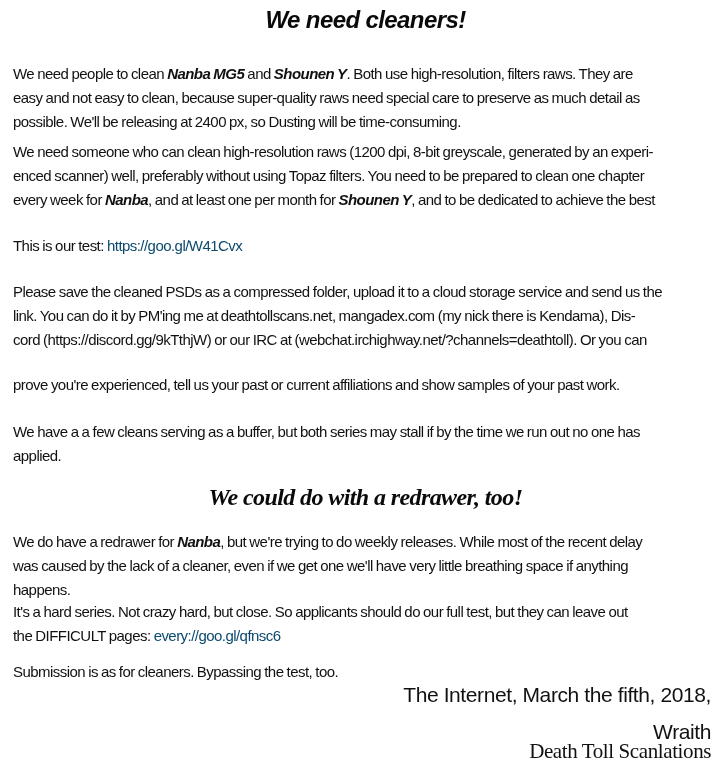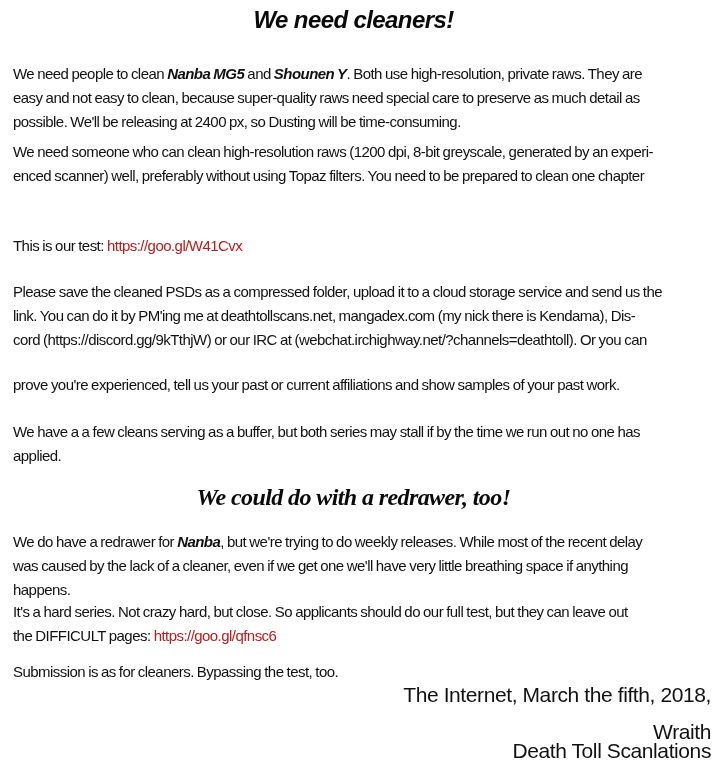--- a/index.html
+++ b/index.html
@@ -1,41 +1,42 @@
 <!DOCTYPE html>
 <html><head>
 <meta charset="utf-8">
 <style>
   html, body { margin:0; padding:0; background:#ffffff; }
   body { width:728px; height:763px; overflow:hidden; position:relative; color:#111111;
          font-family:"Liberation Sans", sans-serif; }
-  .h { position:absolute; left:0; width:707px; text-align:center; font-weight:bold; font-style:italic;
+  .h { position:absolute; left:12px; width:707px; text-align:center; font-weight:bold; font-style:italic;
        font-size:24px; letter-spacing:-0.6px; color:#0a0a0a; margin:0; }
   .p { position:absolute; left:13px; width:712px; margin:0; font-size:15px; line-height:24px;
        letter-spacing:-0.55px; word-spacing:-0.5px; white-space:nowrap; }
   .p span.line { display:block; }
   .em { font-weight:bold; font-style:italic; }
   .sig { position:absolute; right:17px; text-align:right; font-size:21px; line-height:20px;
          letter-spacing:-0.4px; margin:0; white-space:nowrap; }
-  .link { color:#b91c1c; }
+  .link { color:#0c4a6e; }
 </style>
 </head>
 <body>
 
 <h1 class="h" style="top:6px;">We need cleaners!</h1>
 
 <div class="p" style="top:62px;">
-  <span class="line"><span>We need people to clean </span><span class="em">Nanba MG5</span><span> and </span><span class="em">Shounen Y</span><span>. Both use high-resolution, private raws. They are</span></span>
+  <span class="line"><span>We need people to clean </span><span class="em">Nanba MG5</span><span> and </span><span class="em">Shounen Y</span><span>. Both use high-resolution, filters raws. They are</span></span>
   <span class="line">easy and not easy to clean, because super-quality raws need special care to preserve as much detail as</span>
   <span class="line">possible. We'll be releasing at 2400 px, so Dusting will be time-consuming.</span>
 </div>
 
 <div class="p" style="top:140px;">
   <span class="line">We need someone who can clean high-resolution raws (1200 dpi, 8-bit greyscale, generated by an experi-</span>
   <span class="line">enced scanner) well, preferably without using Topaz filters. You need to be prepared to clean one chapter</span>
+  <span class="line"><span>every week for </span><span class="em">Nanba</span><span>, and at least one per month for </span><span class="em">Shounen Y</span><span>, and to be dedicated to achieve the best</span></span>
 </div>
 
 <div class="p" style="top:234px;">
   <span class="line"><span>This is our test: </span><span class="link">https://goo.gl/W41Cvx</span></span>
 </div>
 
 <div class="p" style="top:280px;">
   <span class="line">Please save the cleaned PSDs as a compressed folder, upload it to a cloud storage service and send us the</span>
   <span class="line">link. You can do it by PM'ing me at deathtollscans.net, mangadex.com (my nick there is Kendama), Dis-</span>
   <span class="line">cord (https://discord.gg/9kTthjW) or our IRC at (webchat.irchighway.net/?channels=deathtoll). Or you can</span>
@@ -53,22 +54,22 @@
 <h2 class="h" style="top:484px;font-family:Liberation Serif, serif;">We could do with a redrawer, too!</h2>
 
 <div class="p" style="top:530px;">
   <span class="line"><span>We do have a redrawer for </span><span class="em">Nanba</span><span>, but we're trying to do weekly releases. While most of the recent delay</span></span>
   <span class="line">was caused by the lack of a cleaner, even if we get one we'll have very little breathing space if anything</span>
   <span class="line">happens.</span>
 </div>
 
 <div class="p" style="top:600px;">
   <span class="line">It's a hard series. Not crazy hard, but close. So applicants should do our full test, but they can leave out</span>
-  <span class="line"><span>the DIFFICULT pages: </span><span class="link">https://goo.gl/qfnsc6</span></span>
+  <span class="line"><span>the DIFFICULT pages: </span><span class="link">every://goo.gl/qfnsc6</span></span>
 </div>
 
 <div class="p" style="top:660px;">
   <span class="line">Submission is as for cleaners. Bypassing the test, too.</span>
 </div>
 
 <p class="sig" style="top:685px;">The Internet, March the fifth, 2018,</p>
 <p class="sig" style="top:722px;">Wraith</p>
-<p class="sig" style="top:741px;">Death Toll Scanlations</p>
+<p class="sig" style="top:741px;font-family:Liberation Serif, serif;">Death Toll Scanlations</p>
 
 </body></html>

